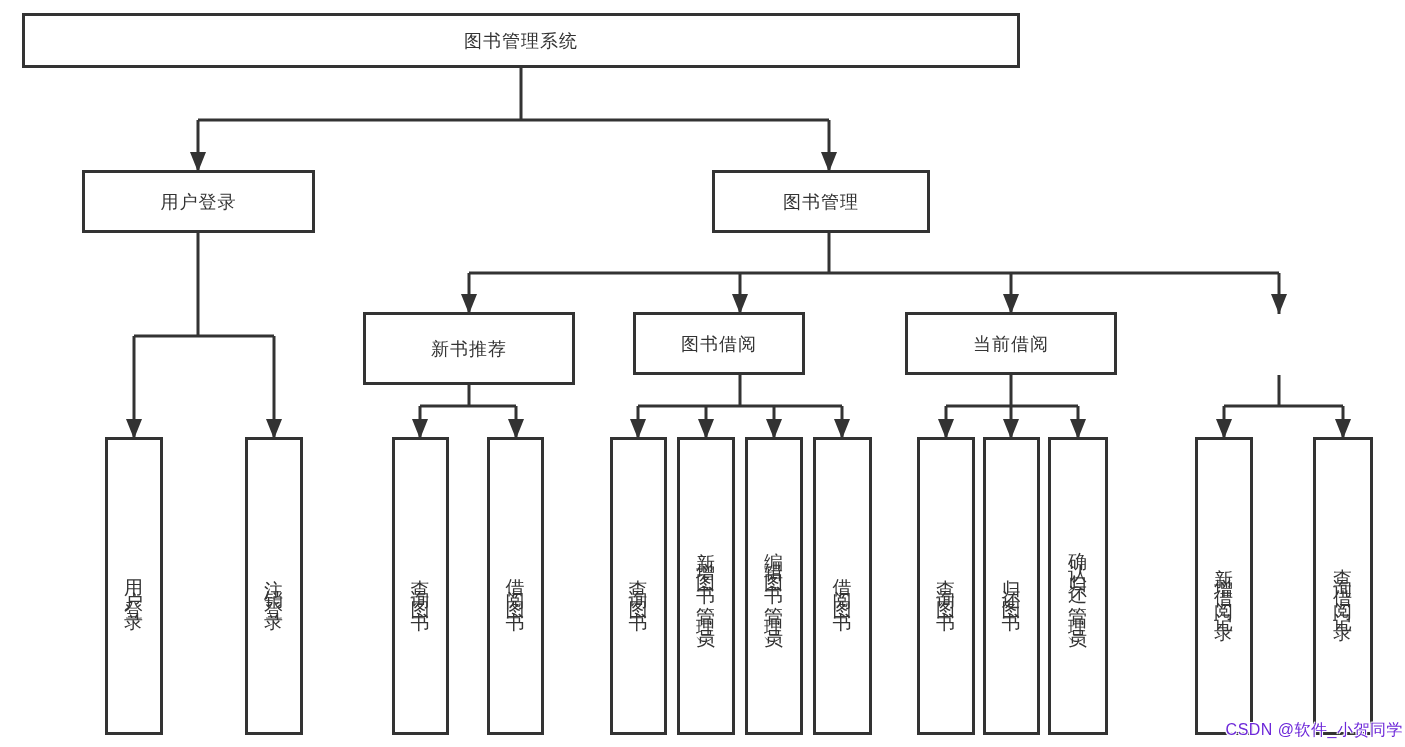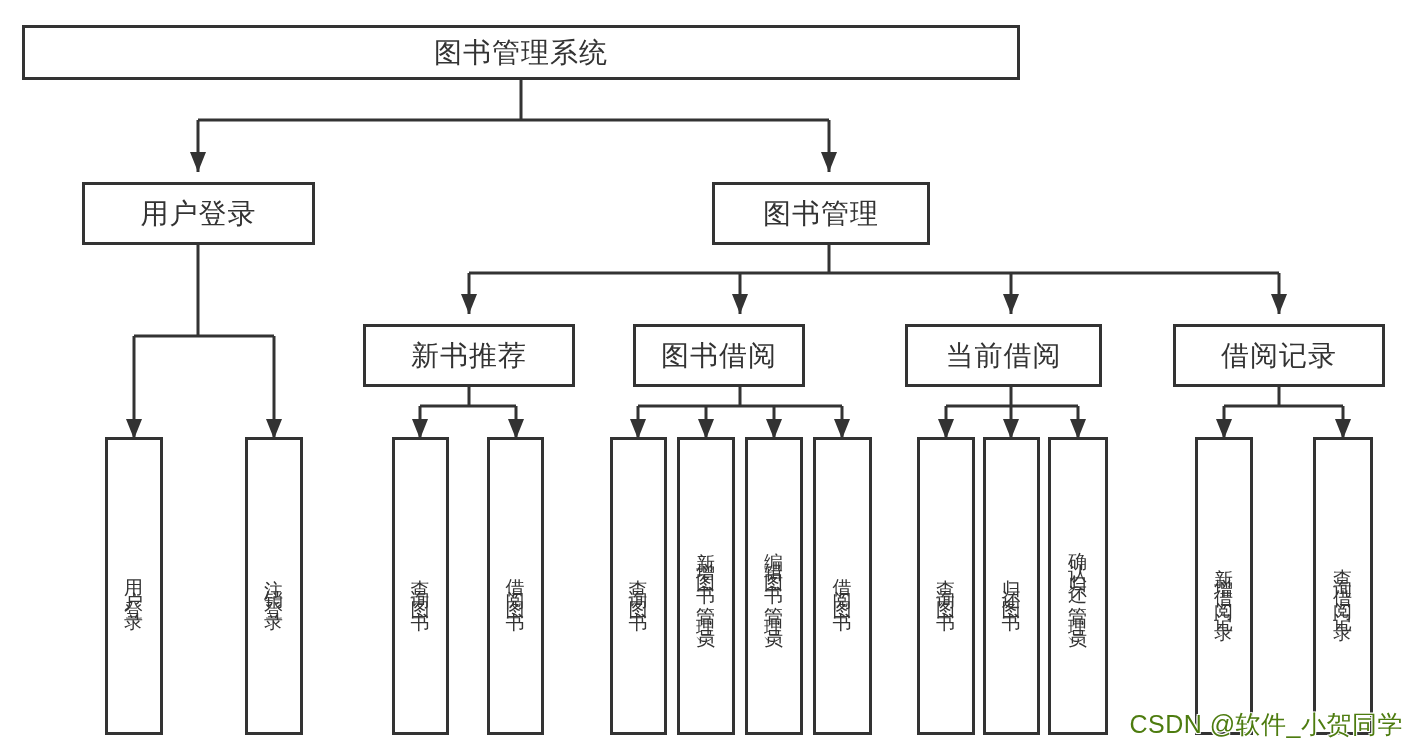--- a/index.html
+++ b/index.html
@@ -5,50 +5,50 @@
   html,body{margin:0;padding:0;background:#fff;}
   .stage{
     position:relative;width:1405px;height:747px;background:#ffffff;overflow:hidden;
     font-family:"Liberation Sans",sans-serif;color:#333;
   }
   .connectors{position:absolute;left:0;top:0;width:1405px;height:747px;pointer-events:none;}
   .node{
     position:absolute;background:#ffffff;border:3px solid #333333;box-sizing:border-box;
     display:flex;align-items:center;justify-content:center;
   }
-  .hnode{font-size:28px;letter-spacing:1px;white-space:nowrap;margin-top:12px;}
+  .hnode{font-size:18px;letter-spacing:1px;white-space:nowrap;}
   .vnode{font-size:19px;}
   .vnode span{
     writing-mode:vertical-rl;text-orientation:mixed;
     letter-spacing:11px;line-height:1;display:block;
   }
   
   .n-root{left:22px;top:13px;width:998px;height:55px;}
   .n-user-login{left:82px;top:170px;width:233px;height:63px;}
   .n-book-mgmt{left:712px;top:170px;width:218px;height:63px;}
-  .n-new-rec{left:363px;top:312px;width:212px;height:63px;}
+  .n-new-rec{left:363px;top:312px;width:212px;height:73px;}
   .n-book-borrow{left:633px;top:312px;width:172px;height:63px;}
-  .n-cur-borrow{left:905px;top:312px;width:197px;height:63px;}
+  .n-cur-borrow{left:905px;top:312px;width:212px;height:63px;}
   .n-rec-records{left:1173px;top:312px;width:212px;height:63px;}
   
   .n-login{left:105px;top:437px;width:58px;height:298px;}
   .n-logout{left:245px;top:437px;width:58px;height:298px;}
   .n-rq{left:392px;top:437px;width:57px;height:298px;}
   .n-rb{left:487px;top:437px;width:57px;height:298px;}
   .n-bq{left:610px;top:437px;width:57px;height:298px;}
   .n-ba{left:677px;top:437px;width:58px;height:298px;}
   .n-be{left:745px;top:437px;width:58px;height:298px;}
   .n-bb{left:813px;top:437px;width:59px;height:298px;}
   .n-cq{left:917px;top:437px;width:58px;height:298px;}
   .n-cr{left:983px;top:437px;width:57px;height:298px;}
   .n-cc{left:1048px;top:437px;width:60px;height:298px;}
   .n-ra{left:1195px;top:437px;width:58px;height:298px;}
   .n-rqr{left:1313px;top:437px;width:60px;height:298px;}
   .watermark{
-    position:absolute;right:2px;bottom:6px;font-size:25px;color:#4d7c0f;
+    position:absolute;right:2px;bottom:6px;font-size:16px;color:#6d28d9;
     letter-spacing:0.5px;white-space:nowrap;z-index:5;
     text-shadow:0 0 2px #fff,1px 1px 0 #fff,-1px -1px 0 #fff,1px -1px 0 #fff,-1px 1px 0 #fff;
     text-align:right;
   }
 </style>
 </head>
 <body>
 
 <div class="stage">
 
@@ -96,21 +96,20 @@
   </svg>
 
   <div class="node hnode n-root">图书管理系统</div>
 
   <div class="node hnode n-user-login">用户登录</div>
   <div class="node hnode n-book-mgmt">图书管理</div>
 
   <div class="node hnode n-new-rec">新书推荐</div>
   <div class="node hnode n-book-borrow">图书借阅</div>
   <div class="node hnode n-cur-borrow">当前借阅</div>
-  <div class="node hnode n-rec-records">借阅记录</div>
 
   <div class="node vnode n-login">
     <span>用户登录</span>
   </div>
   <div class="node vnode n-logout">
     <span>注销登录</span>
   </div>
 
   <div class="node vnode n-rq">
     <span>查询图书</span>

